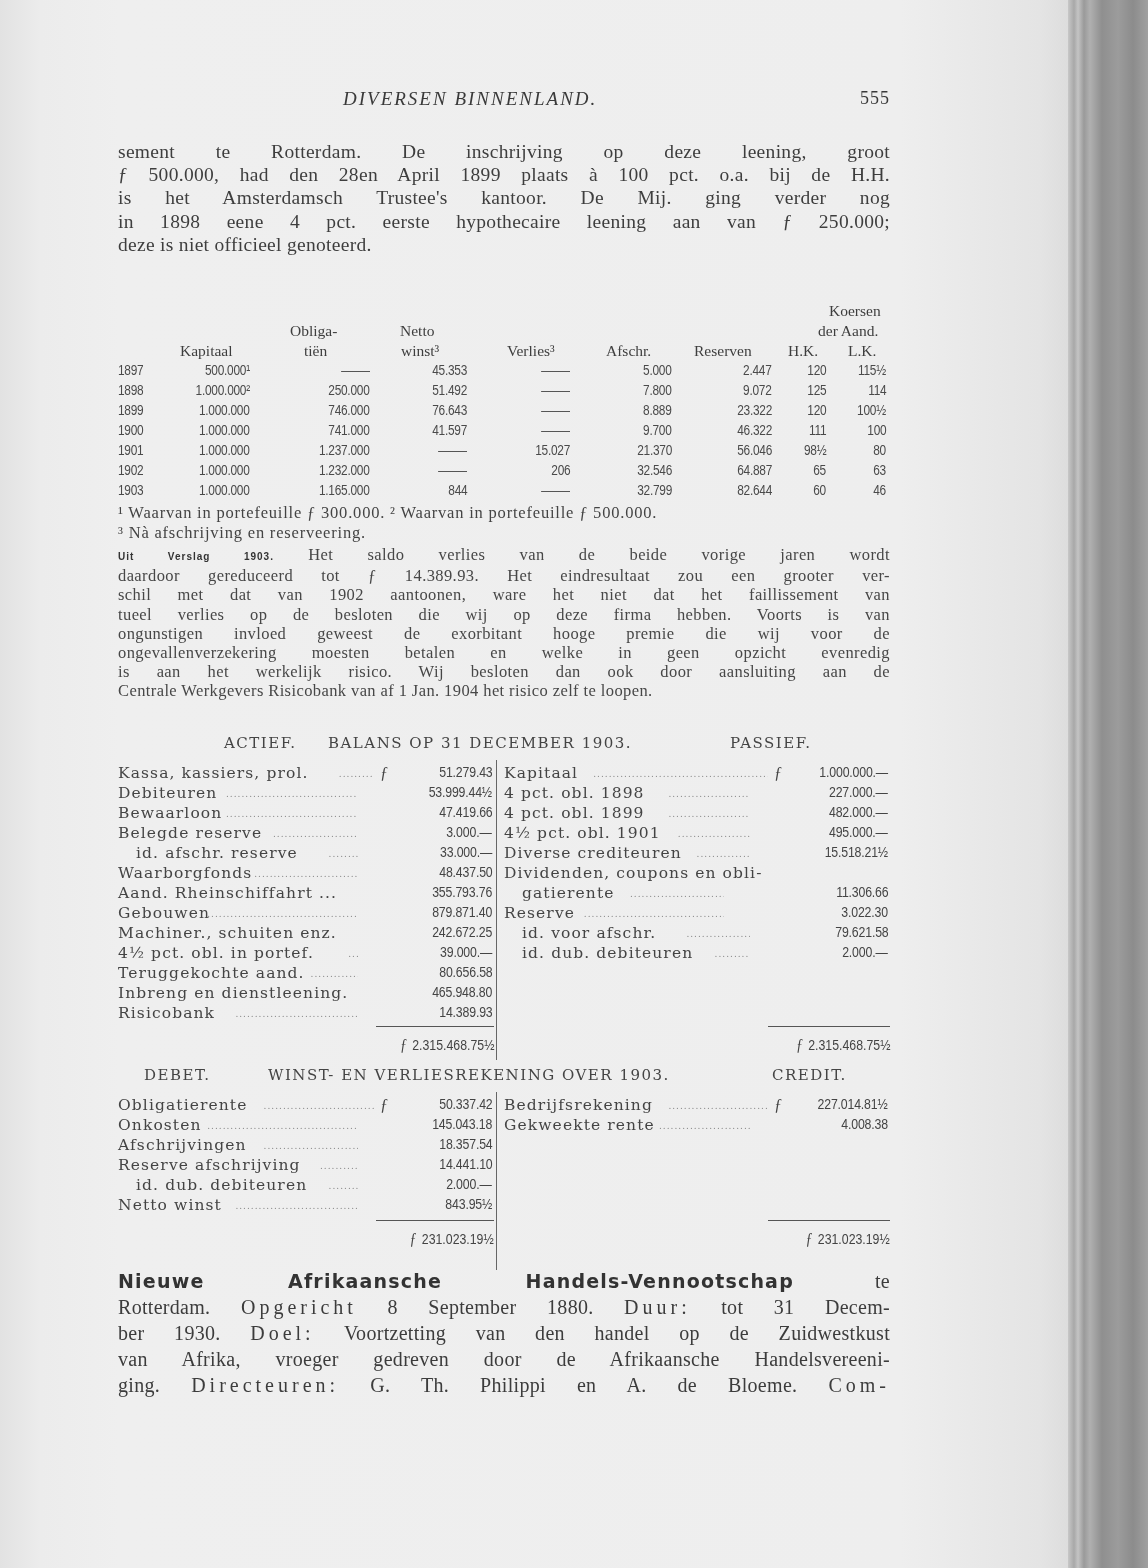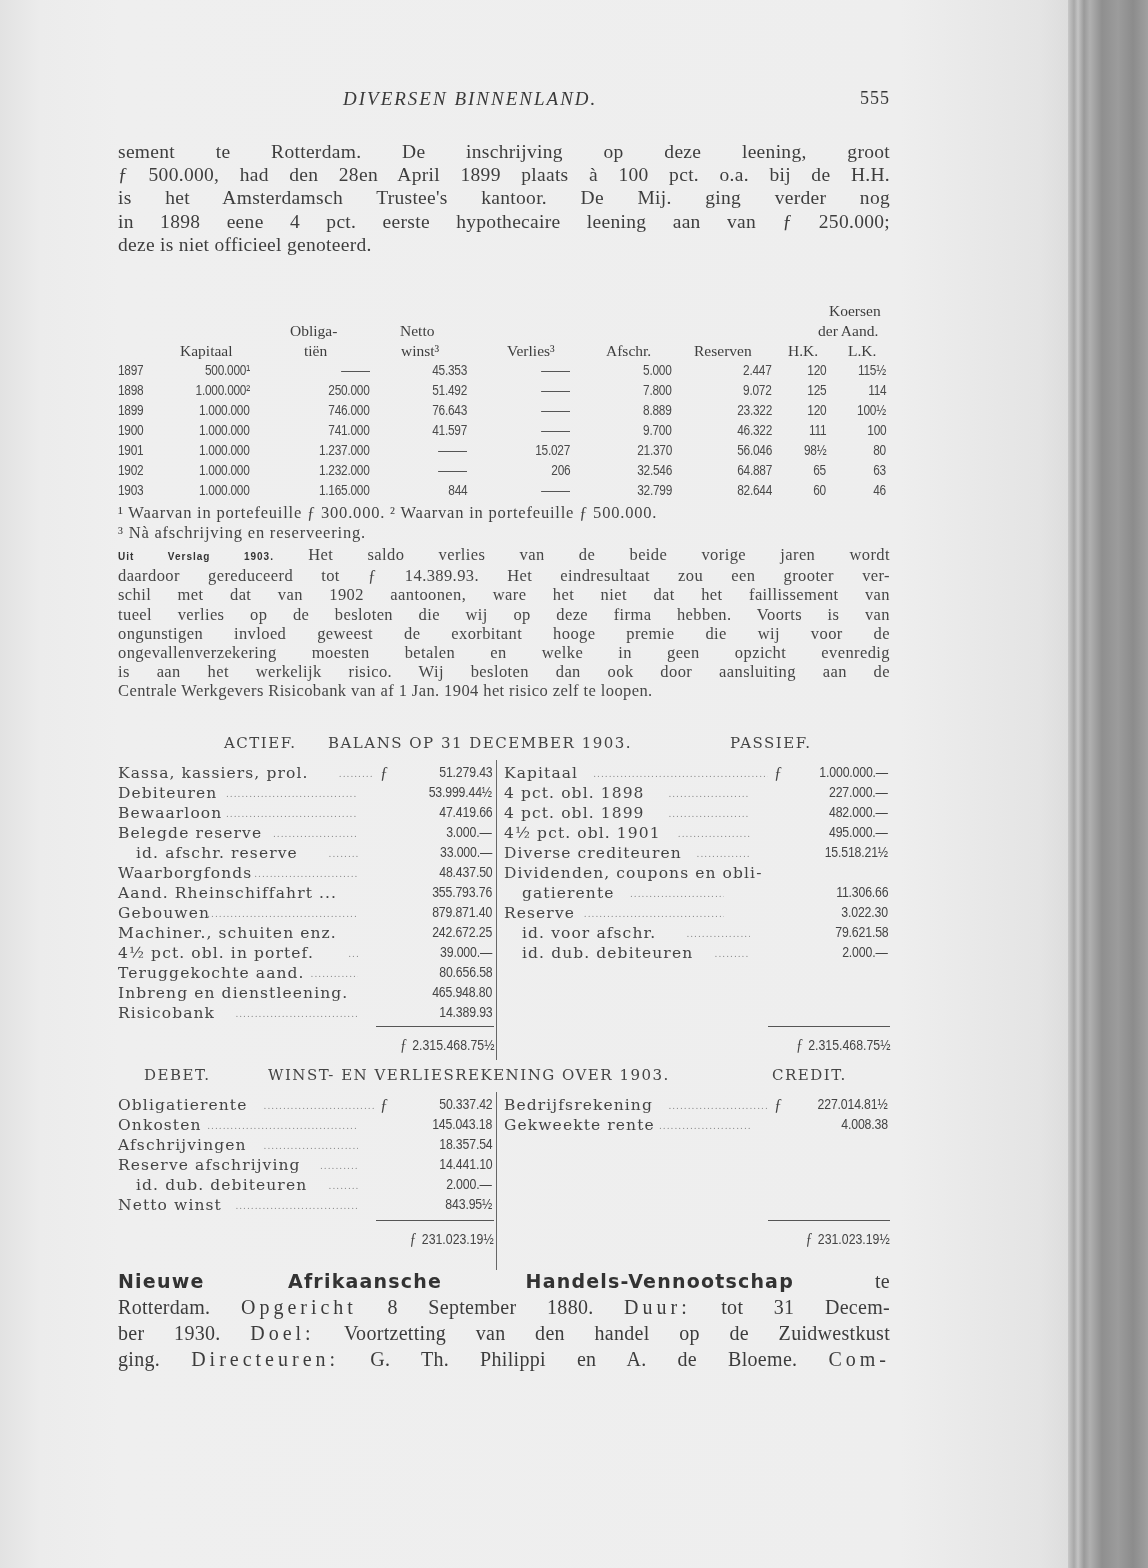--- a/index.html
+++ b/index.html
@@ -396,16 +396,17 @@
     <div class="sumrule" style="left:258px; width:118px; top:154px;"></div>
     <div class="sumrule" style="left:650px; width:122px; top:154px;"></div>
     <div class="total" style="right:396px; top:164px;"><i>ƒ</i><span>231.023.19½</span></div>
     <div class="total" style="right:0; top:164px;"><i>ƒ</i><span>231.023.19½</span></div>
   </div>
 
   <div class="company">
     <span class="ln"><span class="name">Nieuwe Afrikaansche Handels-Vennootschap</span><span> te</span></span>
     <span class="ln"><span>Rotterdam. </span><span class="sp">Opgericht</span><span> 8 September 1880. </span><span class="sp">Duur:</span><span> tot 31 Decem-</span></span>
     <span class="ln"><span>ber 1930. </span><span class="sp">Doel:</span><span> Voortzetting van den handel op de Zuidwestkust</span></span>
+    <span class="ln">van Afrika, vroeger gedreven door de Afrikaansche Handelsvereeni-</span>
     <span class="ln"><span>ging. </span><span class="sp">Directeuren:</span><span> G. Th. Philippi en A. de Bloeme. </span><span class="sp">Com-</span></span>
   </div>
 
 </div>
 
 </body></html>

